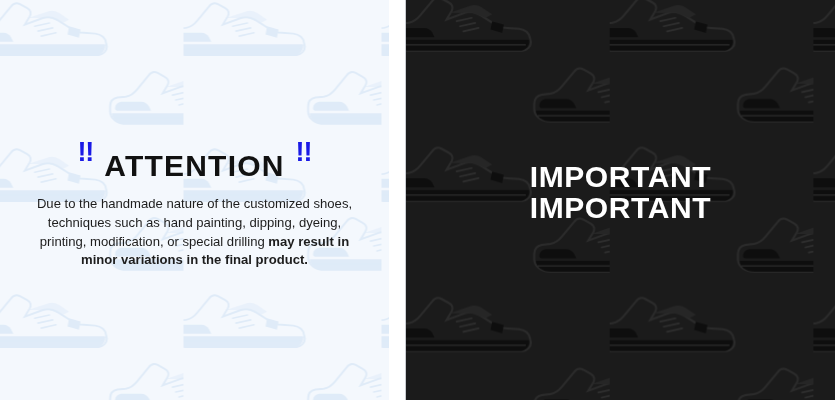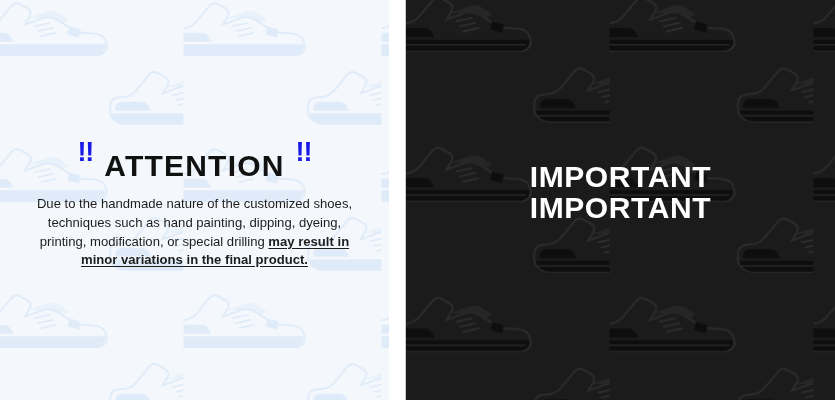--- a/index.html
+++ b/index.html
@@ -128,21 +128,20 @@
   .body-light {
     color: #1d1d1d;
   }
   .body-dark {
     color: #f4f4f4;
     font-size: 13.4px;
     line-height: 1.4;
   }
   .emph {
     font-weight: 700;
-    text-decoration: underline;
     text-underline-offset: 2px;
   }
 </style>
 </head>
 <body>
 
 <div class="banner">
 
   <section class="panel panel-light">
 

